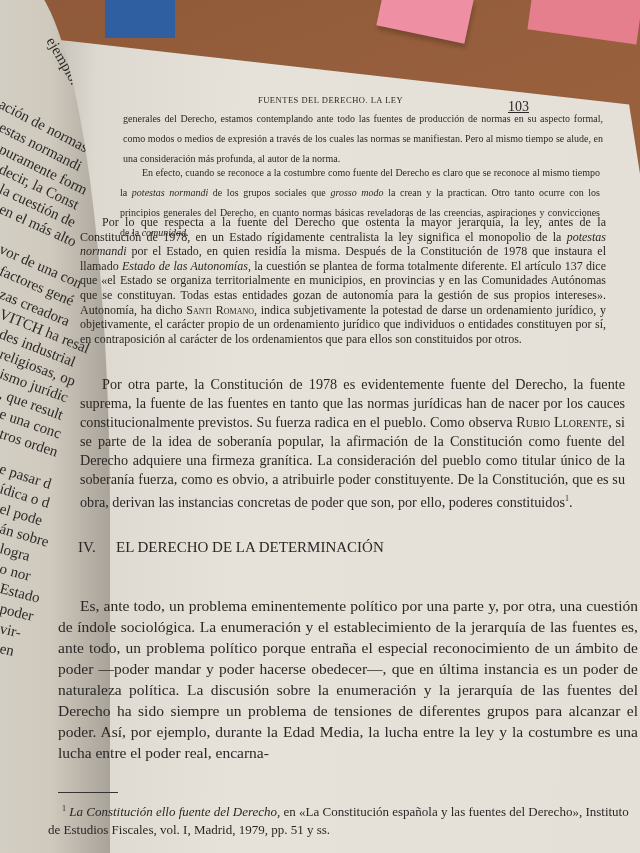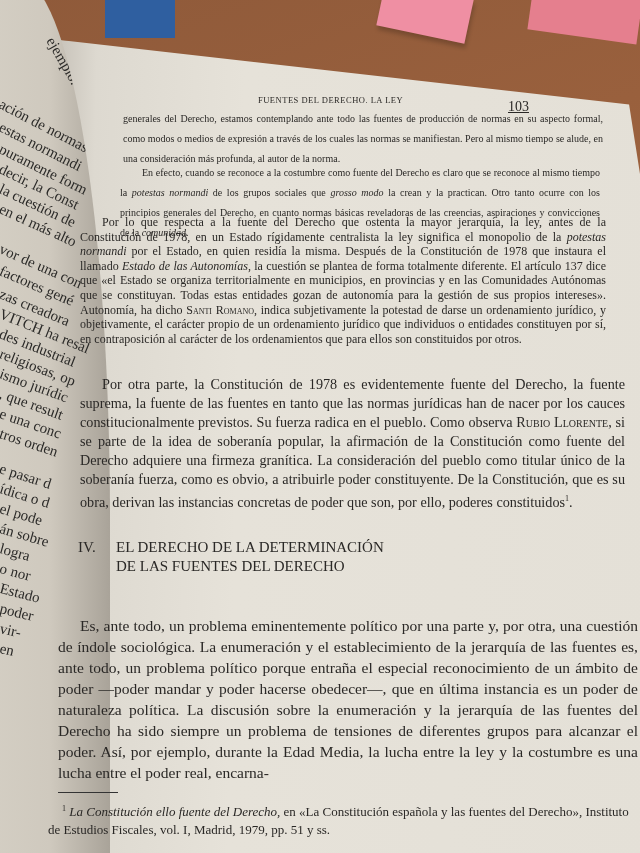--- a/index.html
+++ b/index.html
@@ -103,24 +103,23 @@
   <div class="para-mid indent" style="top:120px; left:12px; width:526px; font-size:12px; line-height:14.6px;">
     <span>Por lo que respecta a la fuente del Derecho que ostenta la mayor jerarquía, la ley, antes de la Constitución de 1978, en un Estado rígidamente centralista la ley significa el monopolio de la </span><i>potestas normandi</i><span> por el Estado, en quien residía la misma. Después de la Constitución de 1978 que instaura el llamado </span><i>Estado de las Autonomías</i><span>, la cuestión se plantea de forma totalmente diferente. El artículo 137 dice que «el Estado se organiza territorialmente en municipios, en provincias y en las Comunidades Autónomas que se constituyan. Todas estas entidades gozan de autonomía para la gestión de sus propios intereses». Autonomía, ha dicho </span><span class="sc">Santi Romano</span><span>, indica subjetivamente la potestad de darse un ordenamiento jurídico, y objetivamente, el carácter propio de un ordenamiento jurídico que individuos o entidades constituyen por sí, en contraposición al carácter de los ordenamientos que para ellos son constituidos por otros.</span>
   </div>
 
   <div class="para-mid indent" style="top:280px; left:12px; width:545px; font-size:14.2px; line-height:19px;">
     <span>Por otra parte, la Constitución de 1978 es evidentemente fuente del Derecho, la fuente suprema, la fuente de las fuentes en tanto que las normas jurídicas han de nacer por los cauces constitucionalmente previstos. Su fuerza radica en el pueblo. Como observa </span><span class="sc">Rubio Llorente</span><span>, si se parte de la idea de soberanía popular, la afirmación de la Constitución como fuente del Derecho adquiere una firmeza granítica. La consideración del pueblo como titular único de la soberanía fuerza, como es obvio, a atribuirle poder constituyente. De la Constitución, que es su obra, derivan las instancias concretas de poder que son, por ello, poderes constituidos</span><sup style="font-size:8px;">1</sup><span>.</span>
   </div>
 
   <div class="heading">
     <span class="num">IV.</span><span>EL DERECHO DE LA DETERMINACIÓN</span>
-    <span class="line2">DE LAS FUENTES DEL DERECHO</span>
   </div>
 
-  <div class="para-large indent" style="top:500px; left:-10px; width:580px;margin-top:20px;">
+  <div class="para-large indent" style="top:500px; left:-10px; width:580px;">
     <span>Es, ante todo, un problema eminentemente político por una parte y, por otra, una cuestión de índole sociológica. La enumeración y el establecimiento de la jerarquía de las fuentes es, ante todo, un problema político porque entraña el especial reconocimiento de un ámbito de poder —poder mandar y poder hacerse obedecer—, que en última instancia es un poder de naturaleza política. La discusión sobre la enumeración y la jerarquía de las fuentes del Derecho ha sido siempre un problema de tensiones de diferentes grupos para alcanzar el poder. Así, por ejemplo, durante la Edad Media, la lucha entre la ley y la costumbre es una lucha entre el poder real, encarna-</span>
   </div>
 
   <div class="fn-rule"></div>
   <div class="footnote">
     <sup style="font-size:8px; padding-left:14px;">1</sup>
     <i>La Constitución ello fuente del Derecho,</i><span> en «La Constitución española y las fuentes del Derecho», Instituto de Estudios Fiscales, vol. I, Madrid, 1979, pp. 51 y ss.</span>
   </div>
 </div>
 

